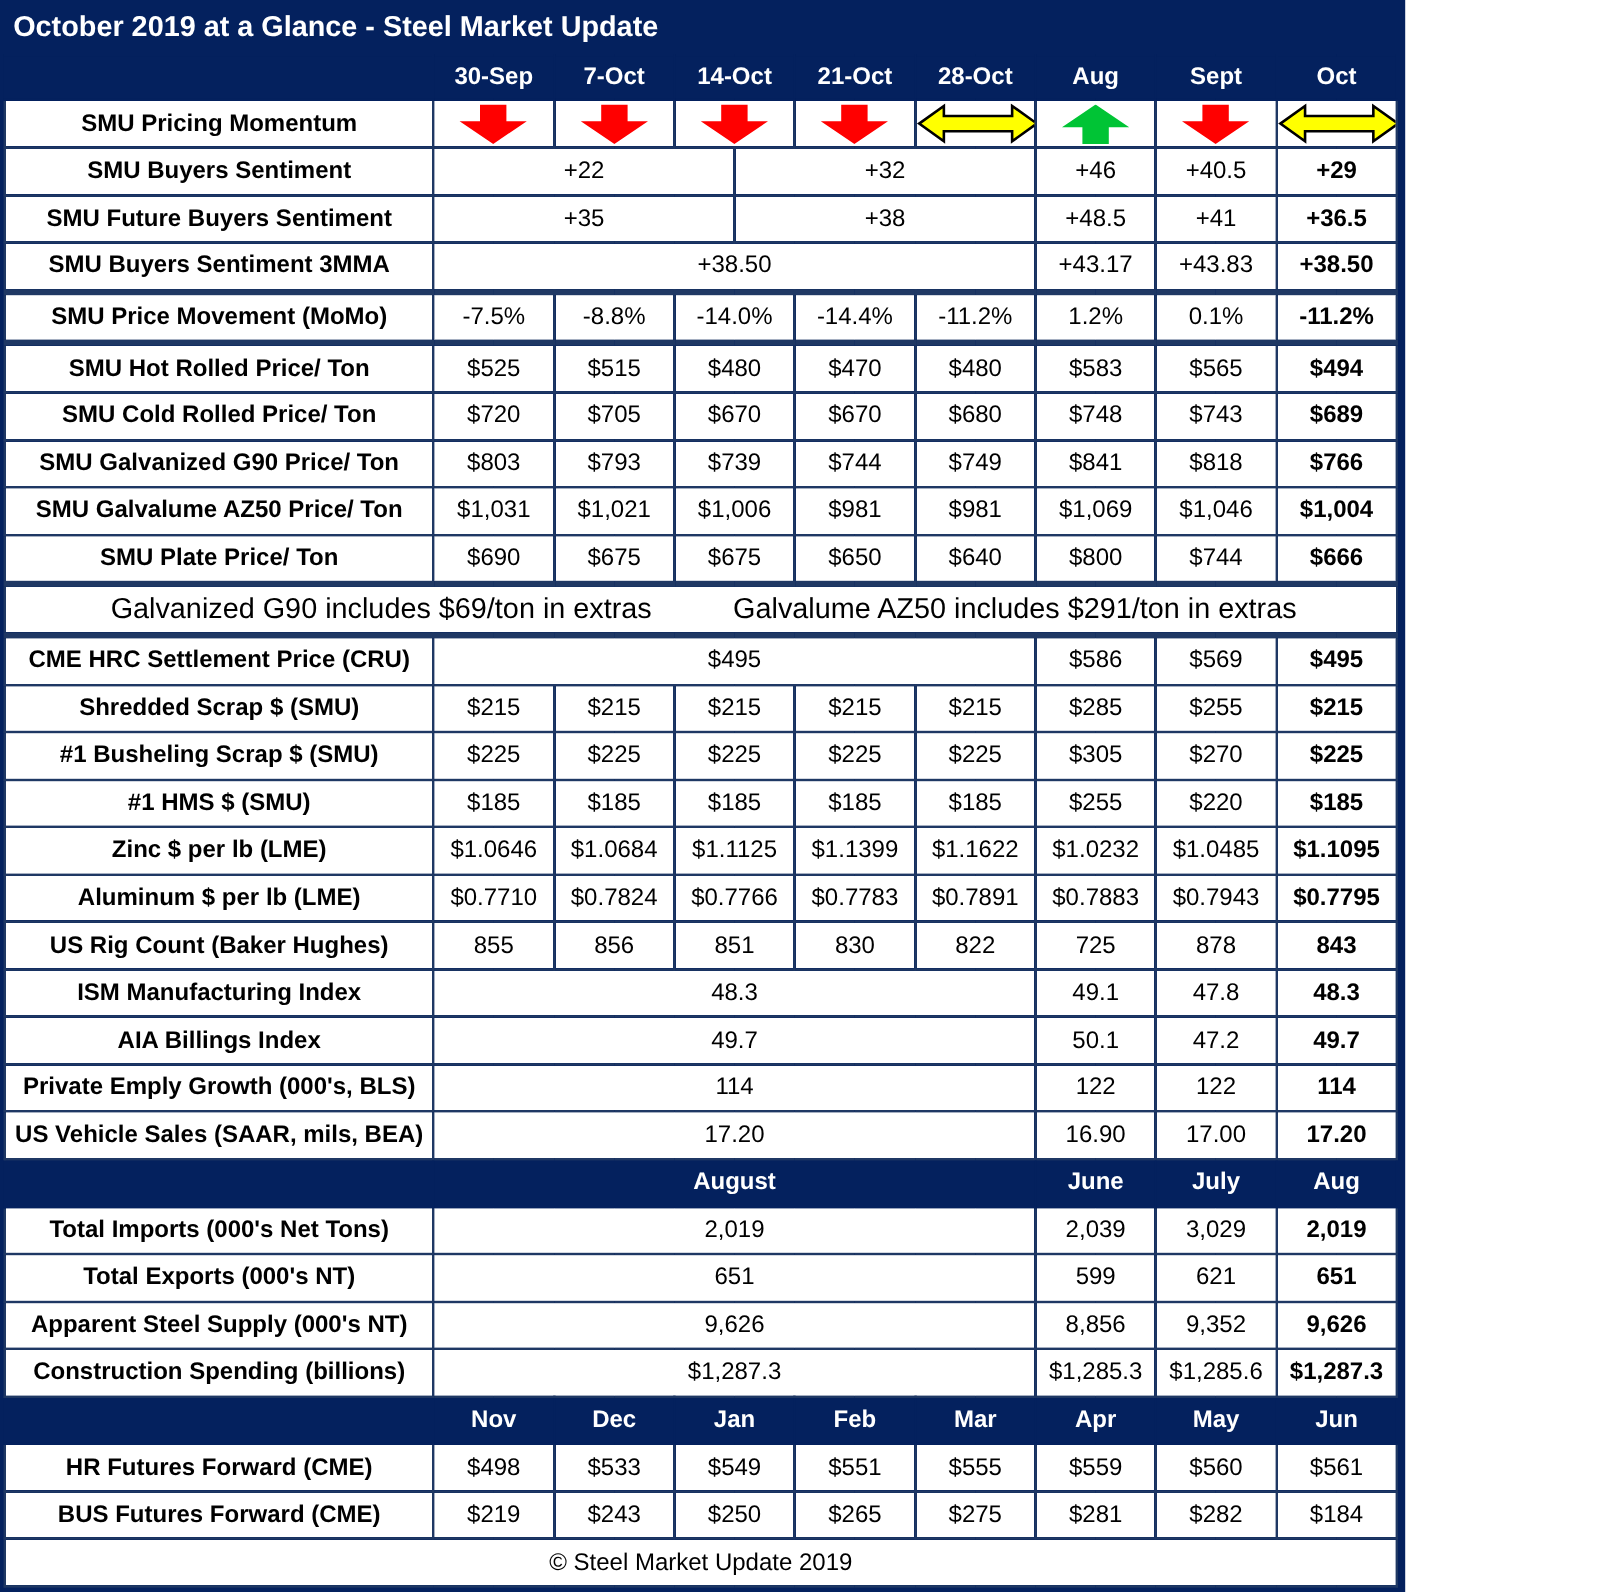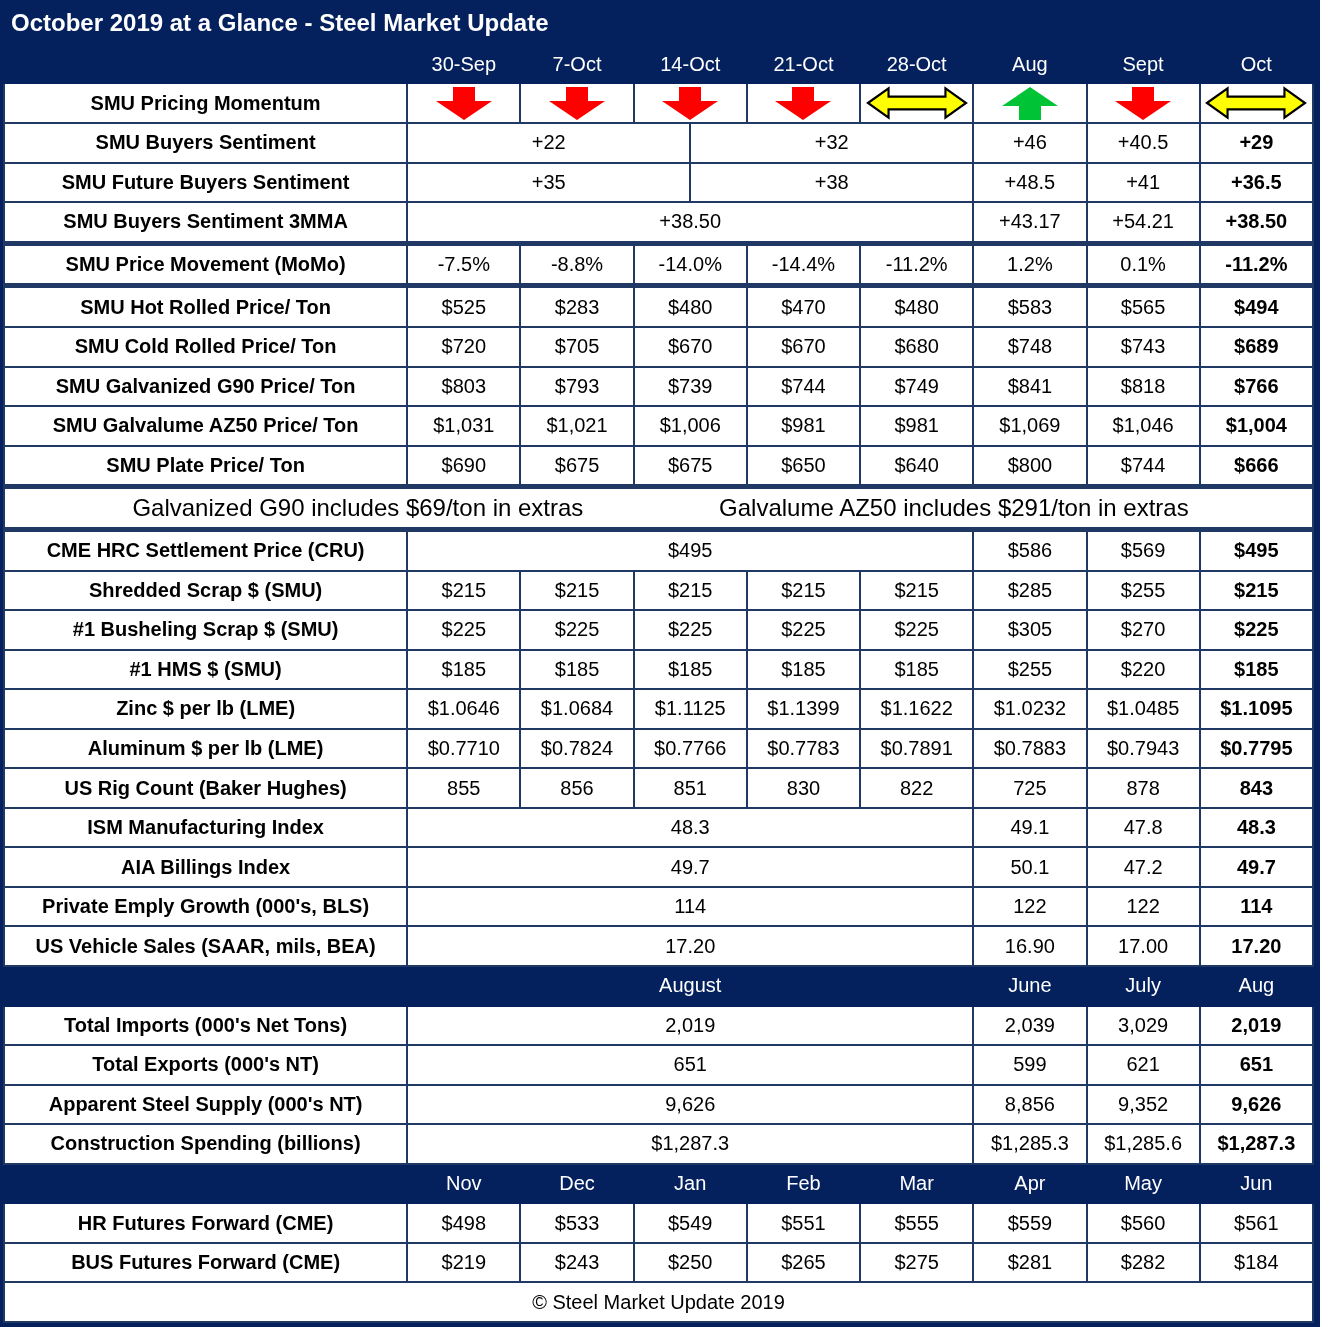--- a/index.html
+++ b/index.html
@@ -3,21 +3,21 @@
 <meta charset="utf-8">
 <style>
   :root{
     --navy:#04215E;
     --grid:#1F3864;
     --white:#FFFFFF;
     --black:#000000;
   }
   html,body{margin:0;padding:0;background:#ffffff;}
   .sheet{
-    width:1320px;height:1327px;box-sizing:border-box;
+    width:1171px;height:1327px;box-sizing:border-box;
     background:var(--navy);
     font-family:"Liberation Sans","DejaVu Sans",sans-serif;
     padding:0 6px 4px 3px;
     overflow:hidden;
   }
   .title-bar{
     height:45px;display:flex;align-items:center;
     color:var(--white);font-size:24px;font-weight:bold;
     padding-left:8px;white-space:nowrap;
   }
@@ -34,21 +34,21 @@
     height:36px;
     padding:0;overflow:hidden;white-space:nowrap;
   }
   td.row-label{
     text-align:left;padding-left:5px;font-weight:bold;
   }
   tr.band td{
     background:var(--navy);
     border-color:var(--navy);
     color:var(--white);
-    font-weight:normal;
+    font-weight:bold;
   }
   tr.hdr td{height:34px;}
   td.bold{font-weight:bold;}
   td.sep{border-left-width:4px;}
   tr.thick td{border-bottom-width:5px;margin-top:21px;}
   td.note-cell{position:relative;}
   .note-span{
     position:absolute;top:50%;transform:translate(-50%,-50%);
     white-space:nowrap;font-size:24px;font-weight:normal;
   }
@@ -135,38 +135,38 @@
           <td colspan="5">+35</td>
           <td colspan="5">+38</td>
           <td class="sep" colspan="2">+48.5</td>
           <td colspan="2">+41</td>
           <td class="bold" colspan="2">+36.5</td>
         </tr>
         <tr class="thick">
           <td class="row-label">SMU Buyers Sentiment 3MMA</td>
           <td colspan="10">+38.50</td>
           <td class="sep" colspan="2">+43.17</td>
-          <td colspan="2">+54.21</td>
+          <td colspan="2">+43.83</td>
           <td class="bold" colspan="2">+38.50</td>
         </tr>
         <tr class="thick">
           <td class="row-label">SMU Price Movement (MoMo)</td>
           <td colspan="2">-7.5%</td>
           <td colspan="2">-8.8%</td>
           <td colspan="2">-14.0%</td>
           <td colspan="2">-14.4%</td>
           <td colspan="2">-11.2%</td>
           <td class="sep" colspan="2">1.2%</td>
           <td colspan="2">0.1%</td>
           <td class="bold" colspan="2">-11.2%</td>
         </tr>
         <tr>
           <td class="row-label">SMU Hot Rolled Price/ Ton</td>
           <td colspan="2">$525</td>
-          <td colspan="2">$283</td>
+          <td colspan="2">$515</td>
           <td colspan="2">$480</td>
           <td colspan="2">$470</td>
           <td colspan="2">$480</td>
           <td class="sep" colspan="2">$583</td>
           <td colspan="2">$565</td>
           <td class="bold" colspan="2">$494</td>
         </tr>
         <tr>
           <td class="row-label">SMU Cold Rolled Price/ Ton</td>
           <td colspan="2">$720</td>

